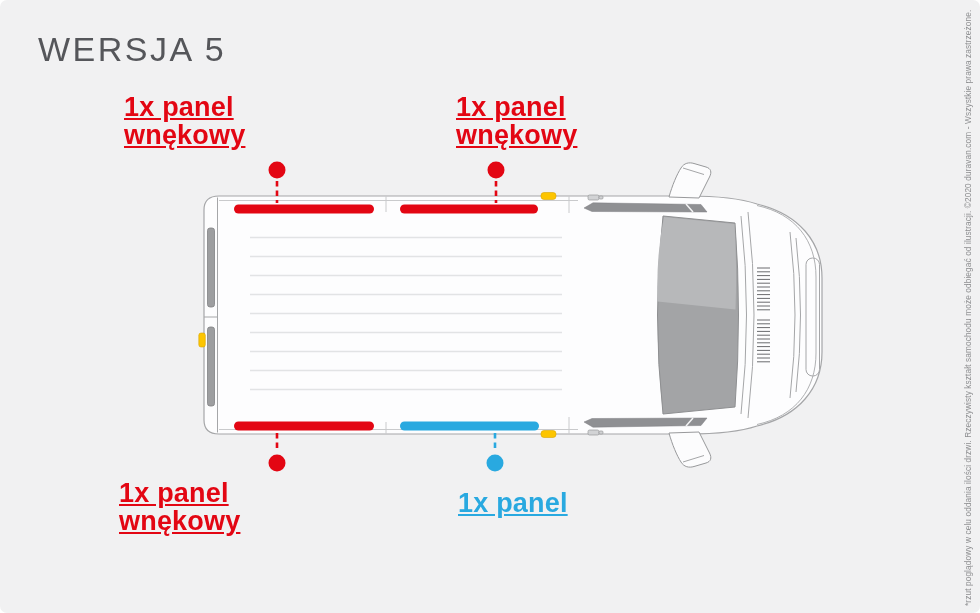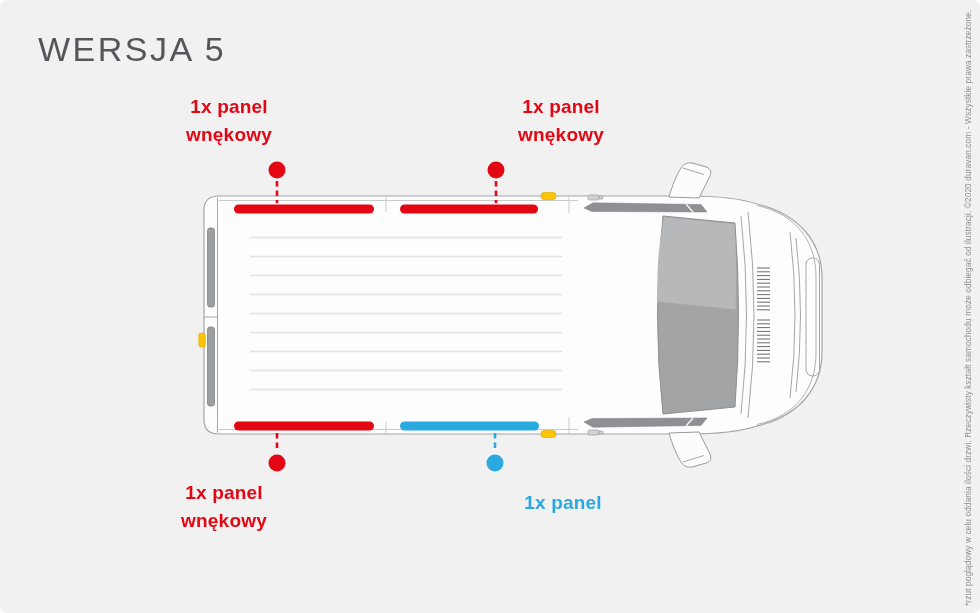--- a/index.html
+++ b/index.html
@@ -9,22 +9,22 @@
   html,body{margin:0;padding:0;}
   .canvas{
     position:relative; width:980px; height:613px; background:var(--bg);
     overflow:hidden; font-family:"Liberation Sans", sans-serif;border-radius:7px;
   }
   .page-title{
     position:absolute; left:38px; top:31px; font-size:34px; line-height:36px;
     letter-spacing:2.5px; color:var(--gray-title); font-weight:400;
   }
   .panel-label{
-    position:absolute; width:210px; text-align:center;
-    font-size:19px; line-height:28px; font-weight:700; letter-spacing:0.2px;
+    position:absolute; width:210px; 
+    font-size:27px; line-height:28px; font-weight:700; letter-spacing:0.2px;text-decoration:underline;
   }
   .panel-label.red{color:var(--red);}
   .panel-label.blue{color:var(--blue);}
   .lbl-top-left{left:124px; top:93px;}
   .lbl-top-right{left:456px; top:93px;}
   .lbl-bottom-left{left:119px; top:479px;}
   .lbl-bottom-right{left:458px; top:489px;}
   .side-note{
     position:absolute; left:963px; top:606px; width:613px;
     transform-origin:0 0; transform:rotate(-90deg);

